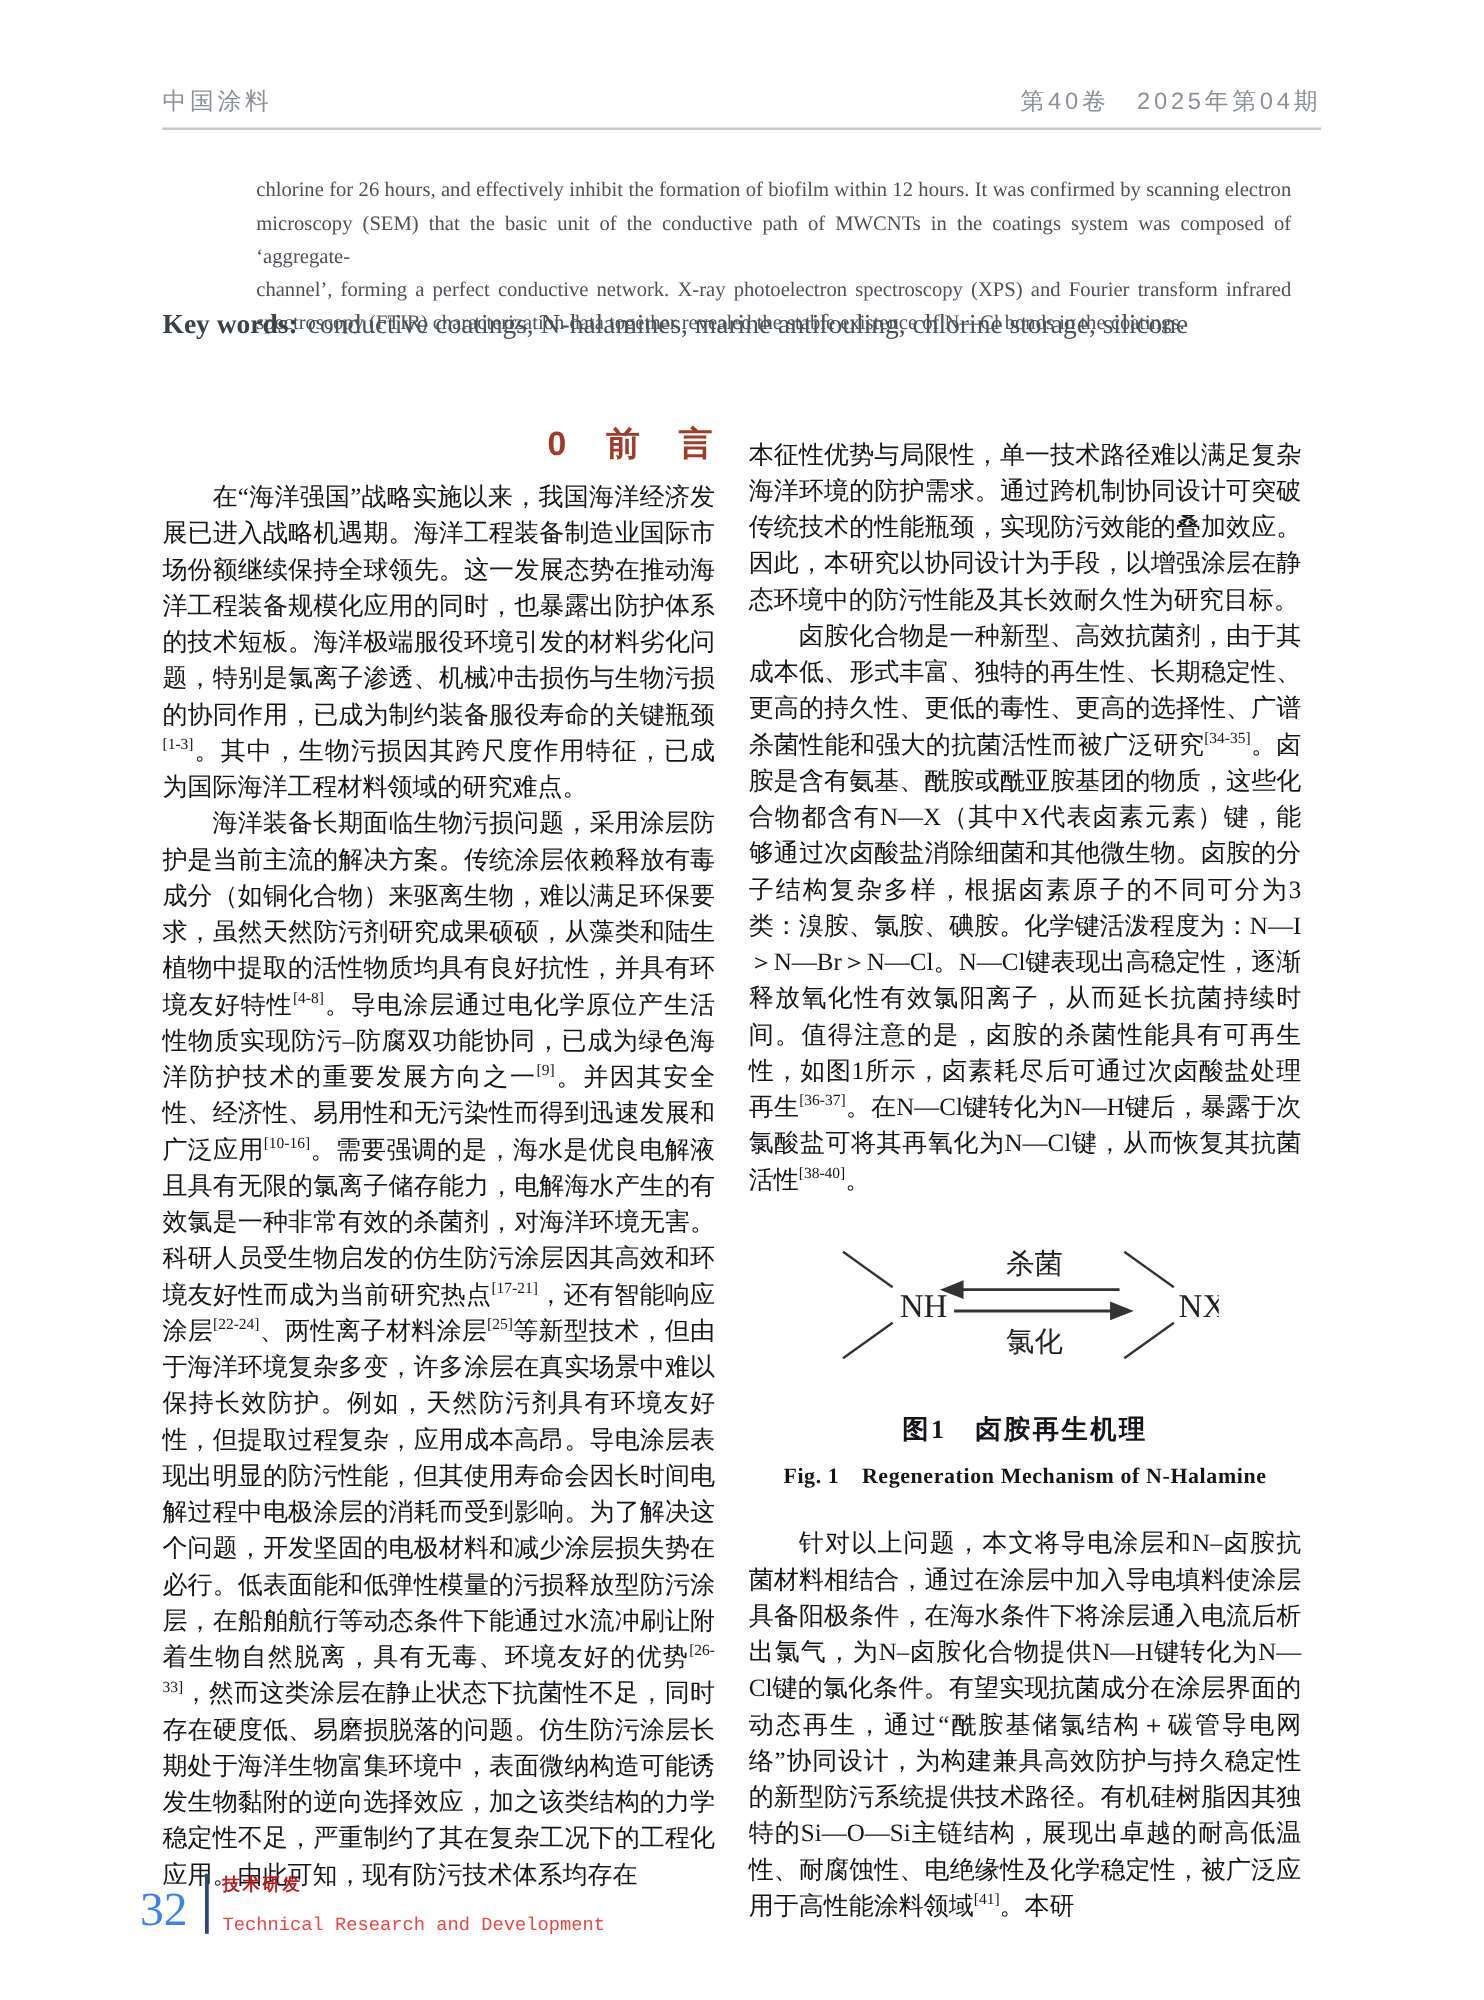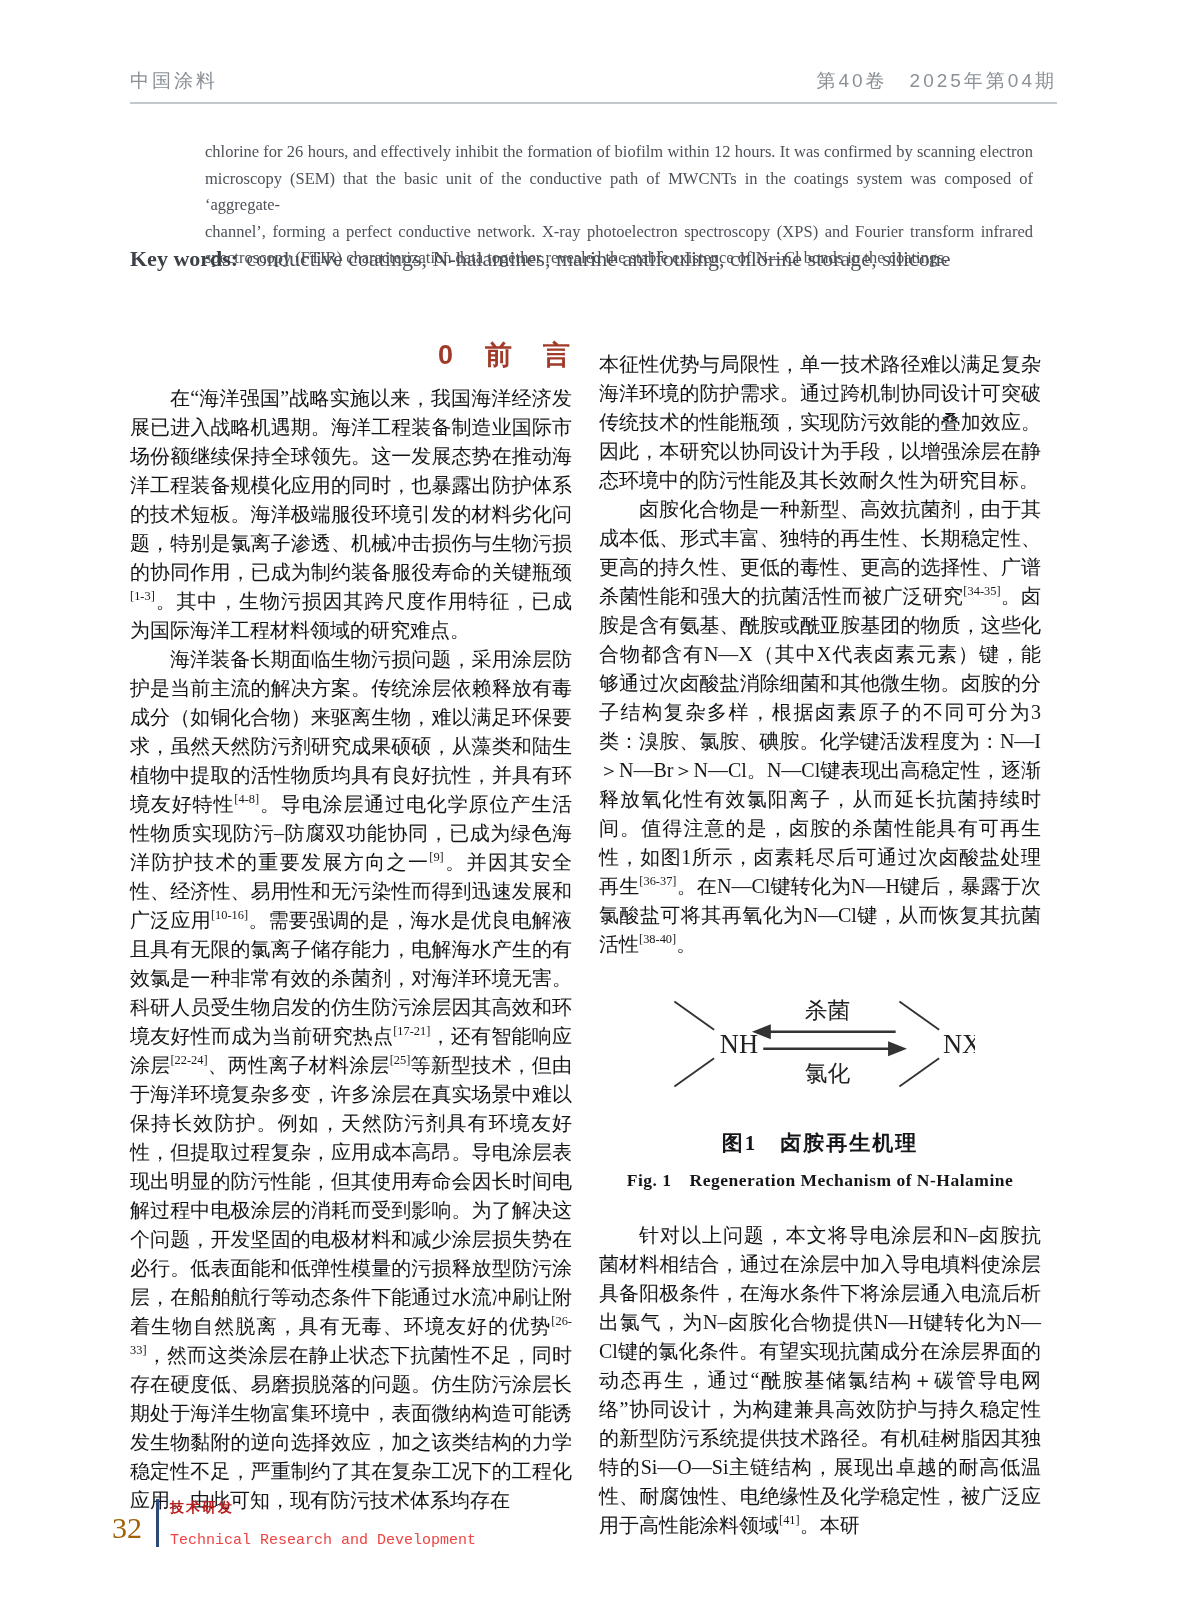--- a/index.html
+++ b/index.html
@@ -73,21 +73,21 @@
     margin-top:8px; margin-bottom:26px; text-indent:0;
     font-family:"Liberation Serif", serif; letter-spacing:0.5px;
   }
 
   
   .page-footer {
     position:absolute; top:1494px; left:112px;
     display:flex; align-items:center;
   }
   .page-num {
-    color:#a16207; font-size:30px; margin-right:14px; padding-top:10px;
+    color:#3b82f6; font-size:38px; margin-right:14px; padding-top:10px;
     font-family:"Liberation Serif", serif;
   }
   .footer-bar { width:3px; height:48px; background:#2b4a7a; margin-right:11px; }
   .footer-text { display:flex; flex-direction:column; justify-content:center; }
   .footer-zh {
     font-size:14px; font-weight:bold; color:#b91c1c; letter-spacing:2px;
     font-family:"Liberation Sans", sans-serif; line-height:26px;
   }
   .footer-en {
     font-size:15px; color:#ef4444; line-height:20px;

